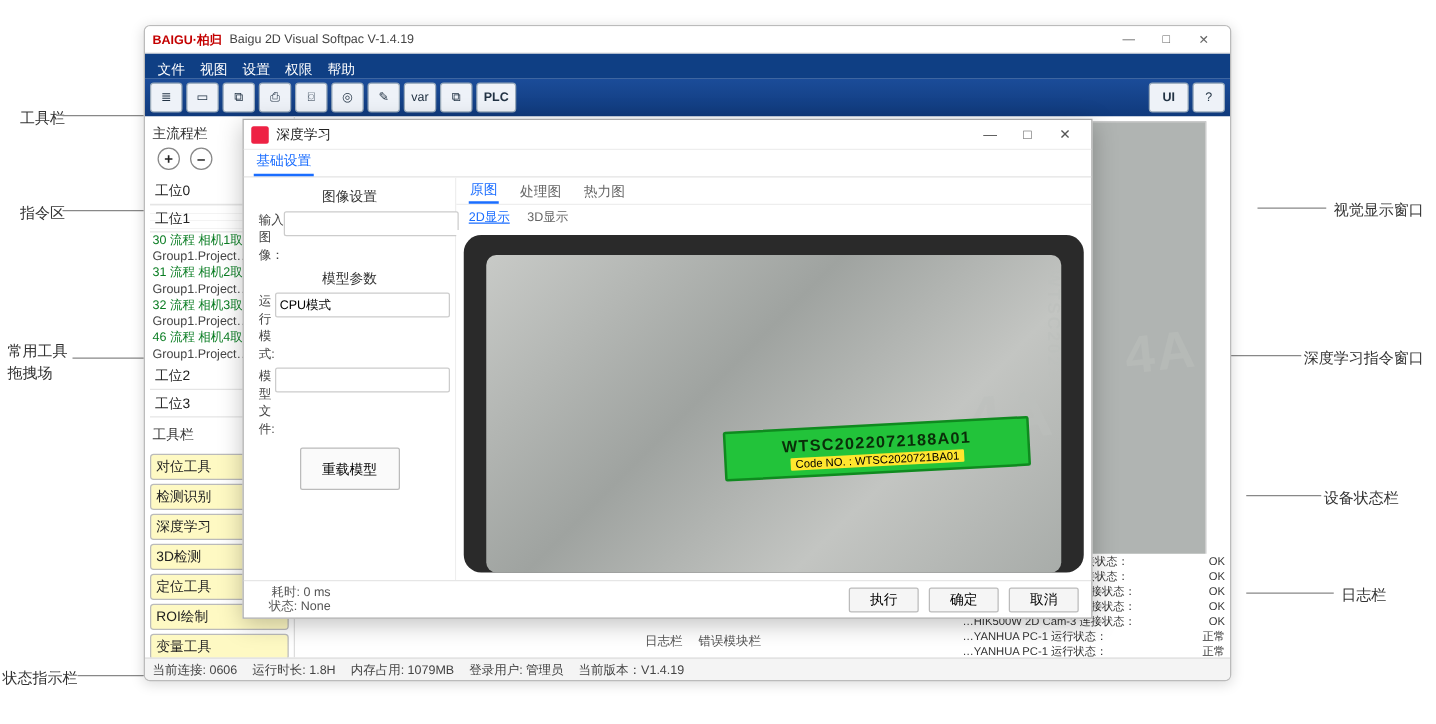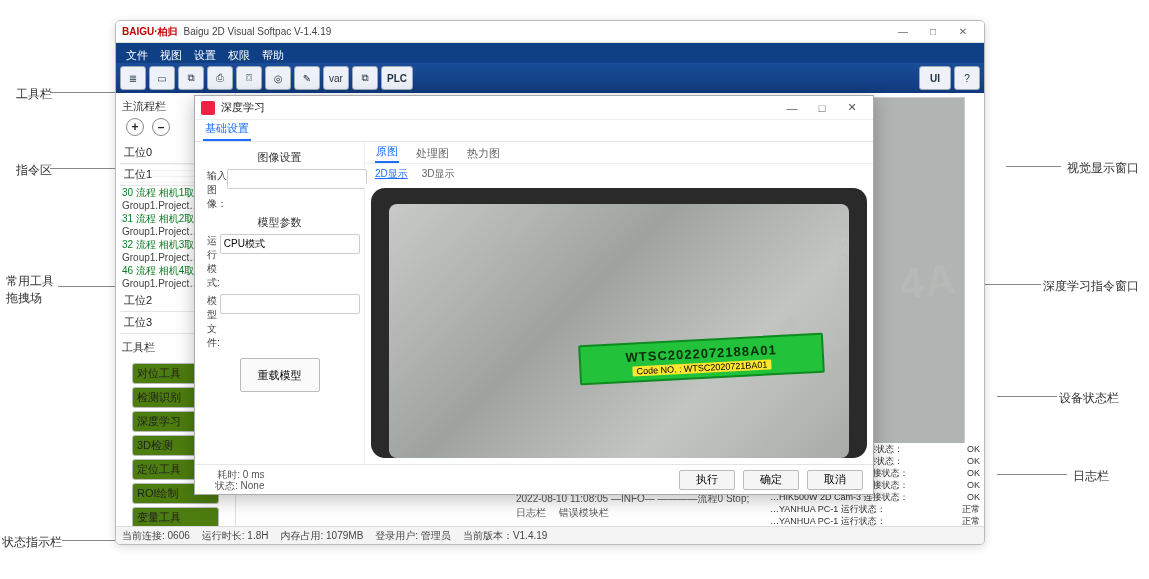--- a/index.html
+++ b/index.html
@@ -24,21 +24,21 @@
 
 .left-col{float:left;width:120px;height:calc(100% - 90px);border-right:1px solid #ddd;padding:4px 4px 0 4px}
 .panel-title{font-size:11px;color:#333;margin:2px 0 4px 2px}
 .pm-row{display:flex;justify-content:flex-start;gap:8px;margin:2px 0 6px 6px}
 .circ-btn{width:18px;height:18px;border-radius:50%;border:1px solid #888;background:#fff;display:flex;align-items:center;justify-content:center;font-weight:bold;font-size:12px}
 .station{font-size:11px;color:#222;padding:3px 4px;border-bottom:1px solid #e5e5e5}
 .station.sel{background:repeating-linear-gradient(180deg,#f3f3f3,#f3f3f3 1px,transparent 1px,transparent 6px)}
 .instr-line{font-size:10px;color:#444;line-height:13px;padding-left:2px;white-space:nowrap;overflow:hidden}
 .instr-line b{color:#0a7d23;font-weight:normal}
 .tool-panel{margin-top:8px}
-.tool-item{border:1px solid #bbb;border-radius:3px;padding:2px 4px;margin:3px 12px;font-size:11px;background:#4d7c0f}
+.tool-item{border:1px solid #bbb;border-radius:3px;padding:2px 4px;margin:3px 0;font-size:11px;background:#fef9c3}
 
 .center-col{float:left;width:calc(100% - 120px);height:calc(100% - 90px);padding:4px;position:relative;overflow:hidden}
 .bg-image{width:98%;height:380px;background:#b0b4b2;border:1px solid #ccc;position:relative}
 .device-status{position:absolute;right:4px;top:350px;width:210px;font-size:9px;color:#333;line-height:12px;background:#fff}
 .device-status .row{display:flex;justify-content:space-between}
 .log-area{position:absolute;left:280px;bottom:6px;right:6px;font-size:10px;color:#555}
 .log-tabs span{margin-right:10px}
 
 .statusbar{position:absolute;left:0;right:0;bottom:0;height:18px;background:#f4f4f4;border-top:1px solid #ddd;font-size:10px;color:#444;display:flex;align-items:center;padding:0 6px;gap:12px}
 
@@ -198,21 +198,20 @@
         <div class="row">
             <span>…YANHUA PC-1 运行状态：</span>
             <span>正常</span>
           </div>
         <div class="row">
             <span>…YANHUA PC-1 运行状态：</span>
             <span>正常</span>
           </div>
       </div>
       <div class="log-area">
-        <div>2022-08-10 11:08:05 —INFO— ————流程0 Stop;</div>
         <div class="log-tabs">
           <span>日志栏</span>
           <span>错误模块栏</span>
         </div>
       </div>
     </div>
 
     <div class="statusbar">
       <span>当前连接: 0606</span>
       <span>运行时长: 1.8H</span>

